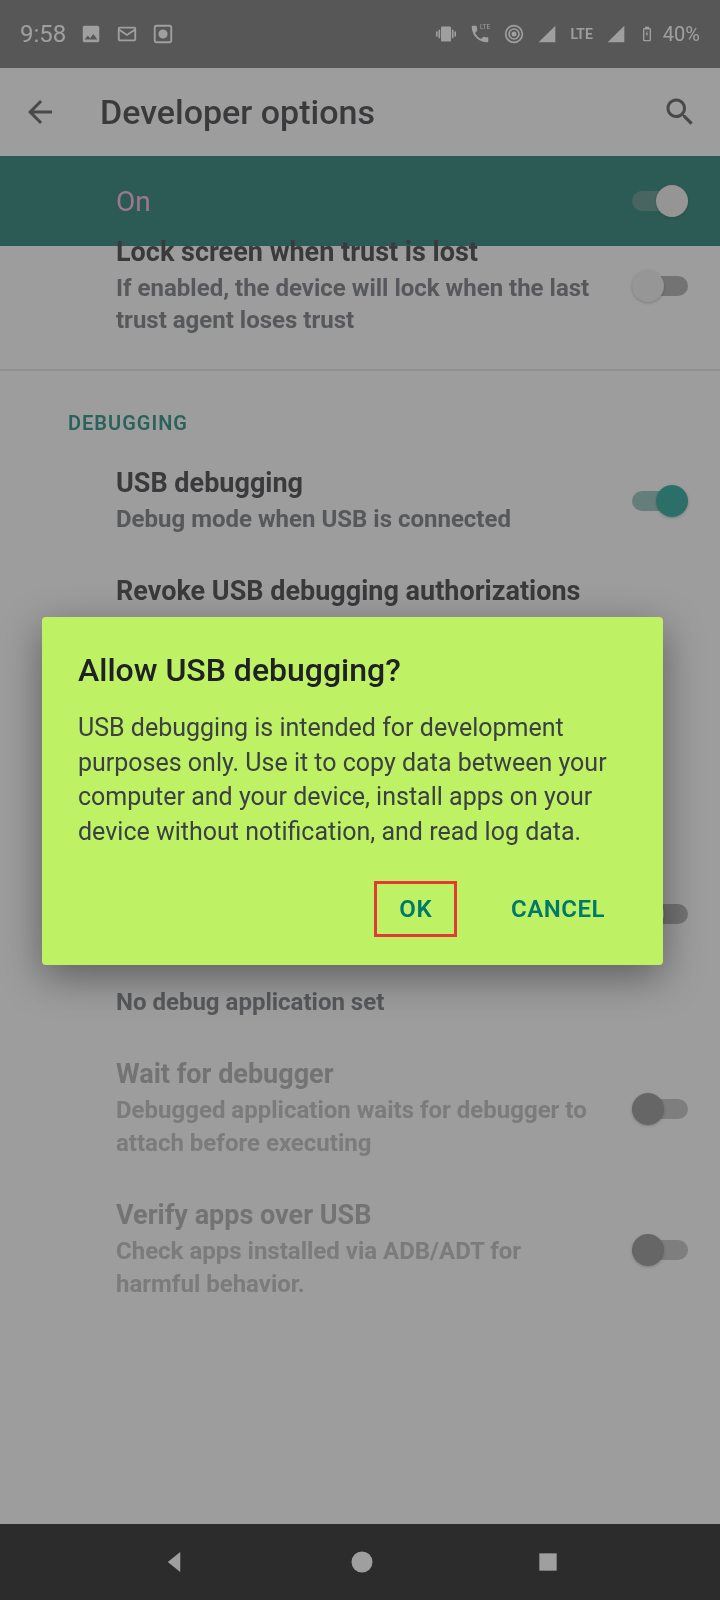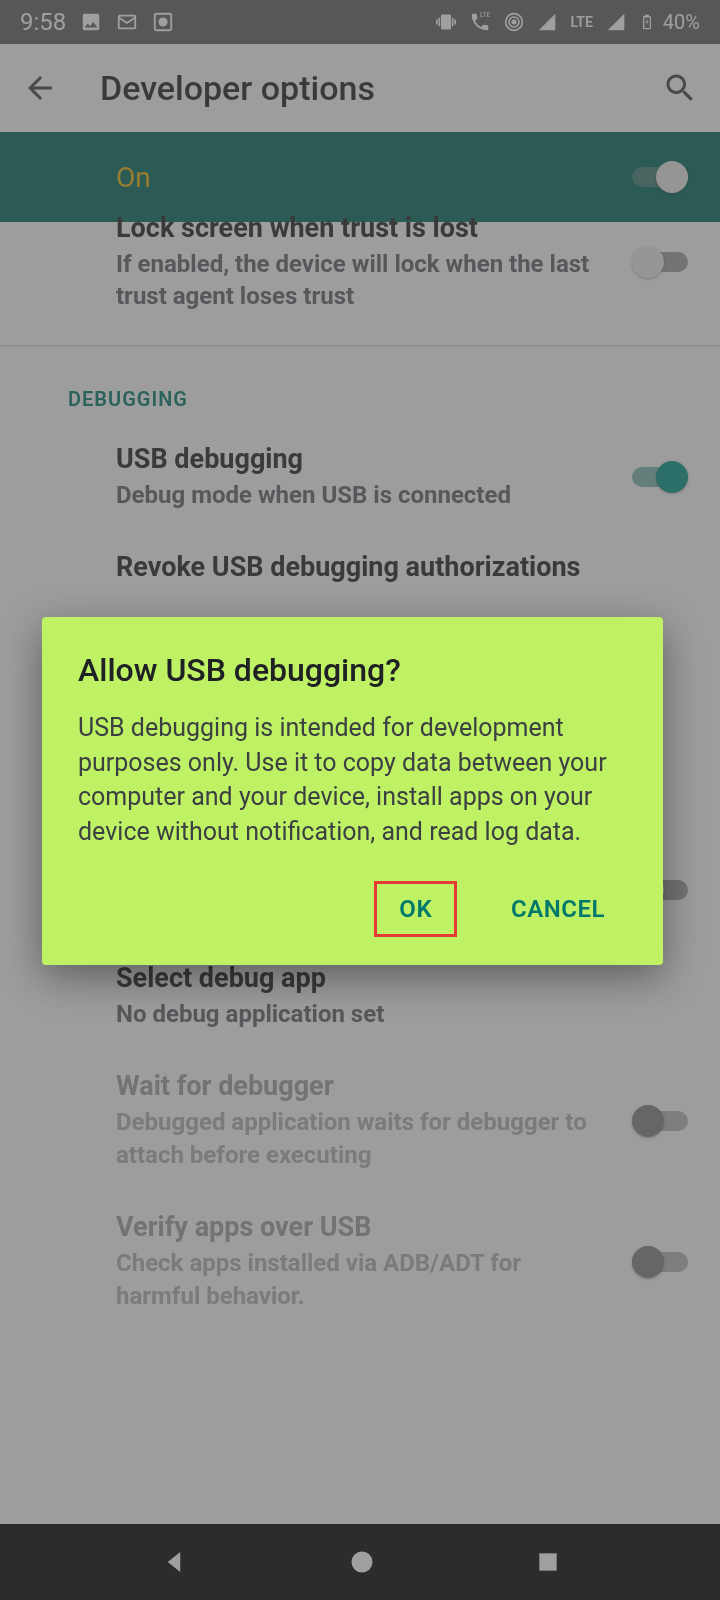--- a/index.html
+++ b/index.html
@@ -1,29 +1,29 @@
 <!DOCTYPE html>
 <html><head>
 <meta charset="utf-8">
 <style>
   * { margin: 0; padding: 0; box-sizing: border-box; font-family: Roboto, -apple-system, sans-serif; }
   body { width: 720px; height: 1600px; background: #fafafa; position: relative; overflow: hidden; }
   
-  .status-bar { height: 44px; background: #606060; display: flex; align-items: center; padding: 0 20px; color: #fff; font-size: 24px; justify-content: space-between; }
+  .status-bar { height: 68px; background: #606060; display: flex; align-items: center; padding: 0 20px; color: #fff; font-size: 24px; justify-content: space-between; }
   .status-left { display: flex; align-items: center; gap: 14px; }
   .status-right { display: flex; align-items: center; gap: 8px; font-size: 20px; }
   .status-icons { display: flex; align-items: center; gap: 13px; }
   
   .app-bar { height: 88px; display: flex; align-items: center; padding: 0 20px; gap: 40px; }
   .back-arrow { width: 40px; height: 40px; display: flex; align-items: center; justify-content: center; }
   .app-title { font-size: 34px; font-weight: 500; color: #202124; flex: 1; }
   .search-btn { width: 40px; height: 40px; display: flex; align-items: center; justify-content: center; }
   
   .master-toggle { height: 90px; background: #00675b; display: flex; align-items: center; padding: 0 32px 0 116px; justify-content: space-between; }
-  .master-label { color: #eab308; font-size: 28px; }
+  .master-label { color: #f9a8d4; font-size: 28px; }
   
   .toggle { width: 56px; height: 32px; border-radius: 16px; position: relative; }
   .toggle-track { position: absolute; inset: 6px 0; border-radius: 12px; background: #9e9e9e; }
   .toggle-thumb { position: absolute; width: 32px; height: 32px; border-radius: 50%; background: #fff; top: 0; left: 0; box-shadow: 0 1px 3px rgba(0,0,0,0.3); }
   .toggle.on .toggle-track { background: #7db8b0; }
   .toggle.on .toggle-thumb { left: auto; right: 0; background: #009688; }
   .toggle.master.on .toggle-track { background: #3f7f76; }
   .toggle.master.on .toggle-thumb { background: #e8e8e8; }
   .toggle.off .toggle-thumb { background: #ececec; }
   .toggle.disabled .toggle-track { background: #b5b5b5; }
@@ -184,21 +184,20 @@
     </div>
     <div class="toggle off">
         <div class="toggle-track"></div>
         <div class="toggle-thumb"></div>
       </div>
   </div>
 
 
   <div class="setting-item">
     <div class="setting-text">
-      <div class="setting-title">Select debug app</div>
       <div class="setting-sub">No debug application set</div>
     </div>
   </div>
 
   <div class="setting-item">
     <div class="setting-text">
       <div class="setting-title disabled">Wait for debugger</div>
       <div class="setting-sub disabled">Debugged application waits for debugger to attach before executing</div>
     </div>
     <div class="toggle disabled">

